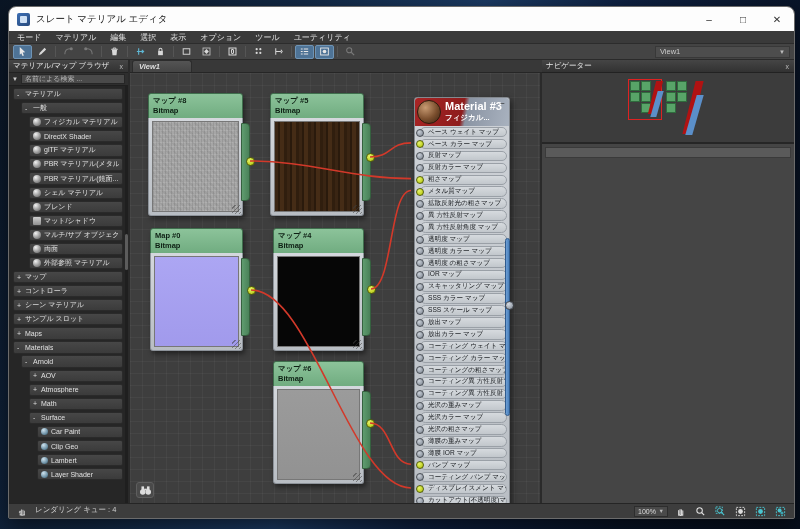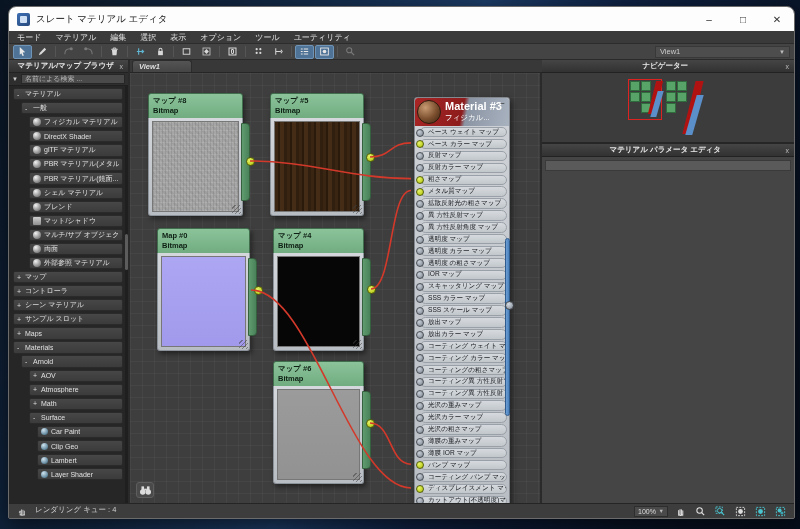--- a/index.html
+++ b/index.html
@@ -32,21 +32,21 @@
   .tbtn.disabled { opacity:.38; }
   .tsep { width:1px; height:11px; background:#2d2d2d; border-right:1px solid #555; margin:0 2px; }
   .view-select { margin-left:auto; width:135px; height:12px; background:#4d4d4d; border:1px solid #383838; display:flex; align-items:center; padding:0 4px; }
   .view-select .vlabel { font-size:7.5px; color:#ccc; flex:1; }
   .view-select .varr { font-size:6px; color:#bbb; }
   
   .main { flex:1; display:flex; min-height:0; background:#333; }
   
   .sidebar { width:121px; flex:0 0 auto; display:flex; flex-direction:column; border-right:2px solid #2a2a2a; background:#262626; }
   .panel-hdr { height:13px; background:linear-gradient(#454545,#323232); border-bottom:1px solid #222; display:flex; align-items:center; padding:0 4px; flex:0 0 auto; }
-  .panel-hdr .ph-title { font-size:7.5px; font-weight:bold; color:#e8e8e8; flex:1; white-space:nowrap; overflow:hidden;text-align:center; }
+  .panel-hdr .ph-title { font-size:7.5px; font-weight:normal; color:#e8e8e8; flex:1; white-space:nowrap; overflow:hidden; }
   .panel-hdr .ph-x { font-size:7px; color:#bbb; padding:0 1px; }
   .searchrow { height:13px; display:flex; align-items:center; gap:3px; padding:1px 3px; background:#2e2e2e; border-bottom:1px solid #1f1f1f; flex:0 0 auto; }
   .s-arrow { font-size:6px; color:#ccc; }
   .s-input { flex:1; height:10px; background:#4a4a4a; border:1px solid #262626; color:#b5b5b5; font-size:7px; display:flex; align-items:center; padding:0 3px; white-space:nowrap; overflow:hidden; }
   .tree { flex:1; position:relative; padding:2px 5px 2px 2px; overflow:hidden; }
   .trow { height:12.2px; margin-bottom:1.9px; background:linear-gradient(#474747,#3b3b3b); border:1px solid #2a2a2a; border-radius:2px; display:flex; align-items:center; gap:3px; padding:0 3px; }
   .trow .pfx { font-size:7px; color:#ddd; width:5px; }
   .trow .lbl { font-size:7px; color:#e0e0e0; white-space:nowrap; overflow:hidden; }
   .ticon { width:8px; height:8px; border-radius:50%; flex:0 0 auto; background:radial-gradient(circle at 34% 30%,#f2f2f2,#9a9a9a 55%,#5c5c5c); }
   .ticon.flat { border-radius:1px; background:linear-gradient(#cfcfcf,#8f8f8f); }
@@ -81,21 +81,21 @@
   .pv-lavender { background:linear-gradient(#aca6f3,#a19aec); }
   .pv-black { background:#060606; }
   .pv-gray { background:linear-gradient(#9b9b9b,#929292); }
   
   .mnode { position:absolute; z-index:2; background:linear-gradient(#cfd3d8,#b9bec4); border:1px solid #84898f; border-radius:3px; box-shadow:2px 3px 6px rgba(0,0,0,.5); }
   .m-hdr { height:28px; border-radius:3px 3px 0 0; position:relative; padding:2px 4px 0 30px;
     background:linear-gradient(102deg,#a82525 0%,#8e1c1c 50%,#8a94a3 55%,#a9b2bf 100%); }
   .m-sphere { position:absolute; left:2px; top:2px; width:24px; height:24px; border-radius:50%;
     background:radial-gradient(circle at 34% 30%,#c79a72,#7a4e2d 55%,#3a2312); border:1px solid #2e1c0e; }
   .m-title { font-size:11px; font-weight:bold; color:#fff; line-height:12px; white-space:nowrap; }
-  .m-sub { font-size:7.5px; font-weight:normal; color:#fff; line-height:11px; white-space:nowrap; }
+  .m-sub { font-size:7.5px; font-weight:bold; color:#fff; line-height:11px; white-space:nowrap; }
   .m-min { position:absolute; right:4px; top:1px; font-size:8px; color:#222; }
   .slots { position:absolute; left:2px; right:2px; top:29px; }
   .slot { position:relative; height:10.4px; margin-bottom:1.5px; margin-left:3px;
     background:linear-gradient(#d6dade,#c2c7cc); border:1px solid #9aa0a7; border-radius:6px;
     display:flex; align-items:center; padding-left:7px; }
   .slot .sl-lbl { font-size:6.6px; color:#15181c; white-space:nowrap; overflow:hidden; }
   .slot .sl-sock { position:absolute; left:-5px; top:0.5px; width:8px; height:8px; border-radius:50%;
     background:radial-gradient(circle at 35% 30%,#c8ced6,#969ea8 65%,#6b727c); border:1px solid #4a4f56; }
   .slot.conn .sl-sock { background:radial-gradient(circle at 35% 30%,#e6f26a,#c3d426 65%,#8a9a12); border-color:#55610a; }
   .m-scroll { position:absolute; right:-1px; width:5px; border-radius:3px; background:linear-gradient(90deg,#6d9fd6,#4a7fb9); border:1px solid #2f5a8c; z-index:4; }
@@ -424,21 +424,21 @@
             <div class="bn-hdr">
               <div class="bn-title">マップ #5</div>
               <div class="bn-sub">Bitmap</div>
             </div>
             <div class="bn-body">
               <div class="bn-pv pv-wood-brown"></div>
               <div class="grip"></div>
             </div>
             <div class="socket" style="left:95.5px;top:59.5px;"></div>
           </div>
-          <div class="bnode" style="left: 27px; top: 155px; width: 93px; height: 123px;">
+          <div class="bnode" style="left: 20px; top: 155px; width: 93px; height: 123px;">
             <div class="sidetab" style="right:-7px;top:30px;height:78px;"></div>
             <div class="bn-hdr">
               <div class="bn-title">Map #0</div>
               <div class="bn-sub">Bitmap</div>
             </div>
             <div class="bn-body">
               <div class="bn-pv pv-lavender"></div>
               <div class="grip"></div>
             </div>
             <div class="socket" style="left:96.5px;top:57.5px;"></div>
@@ -630,24 +630,20 @@
           <div class="mini-g" style="left:124px;top:8px;"></div>
           <div class="mini-g" style="left:135px;top:8px;"></div>
           <div class="mini-g" style="left:124px;top:19px;"></div>
           <div class="mini-g" style="left:135px;top:19px;"></div>
           <div class="mini-g" style="left:124px;top:30px;"></div>
           <div class="mini-r" style="left:147px;top:8px;width:8px;height:53px;"></div>
           <div class="mini-b" style="left:149px;top:22px;width:7px;height:40px;"></div>
         </div>
       </div>
       <div class="params">
-        <div class="panel-hdr">
-          <span class="ph-title">マテリアル パラメータ エディタ</span>
-          <span class="ph-x">x</span>
-        </div>
         <div class="p-body">
           <div class="p-namebar"></div>
         </div>
       </div>
     </div>
   </div>
 
   <div class="statusbar">
     <div class="sb-left">
       <span class="sbtn">

